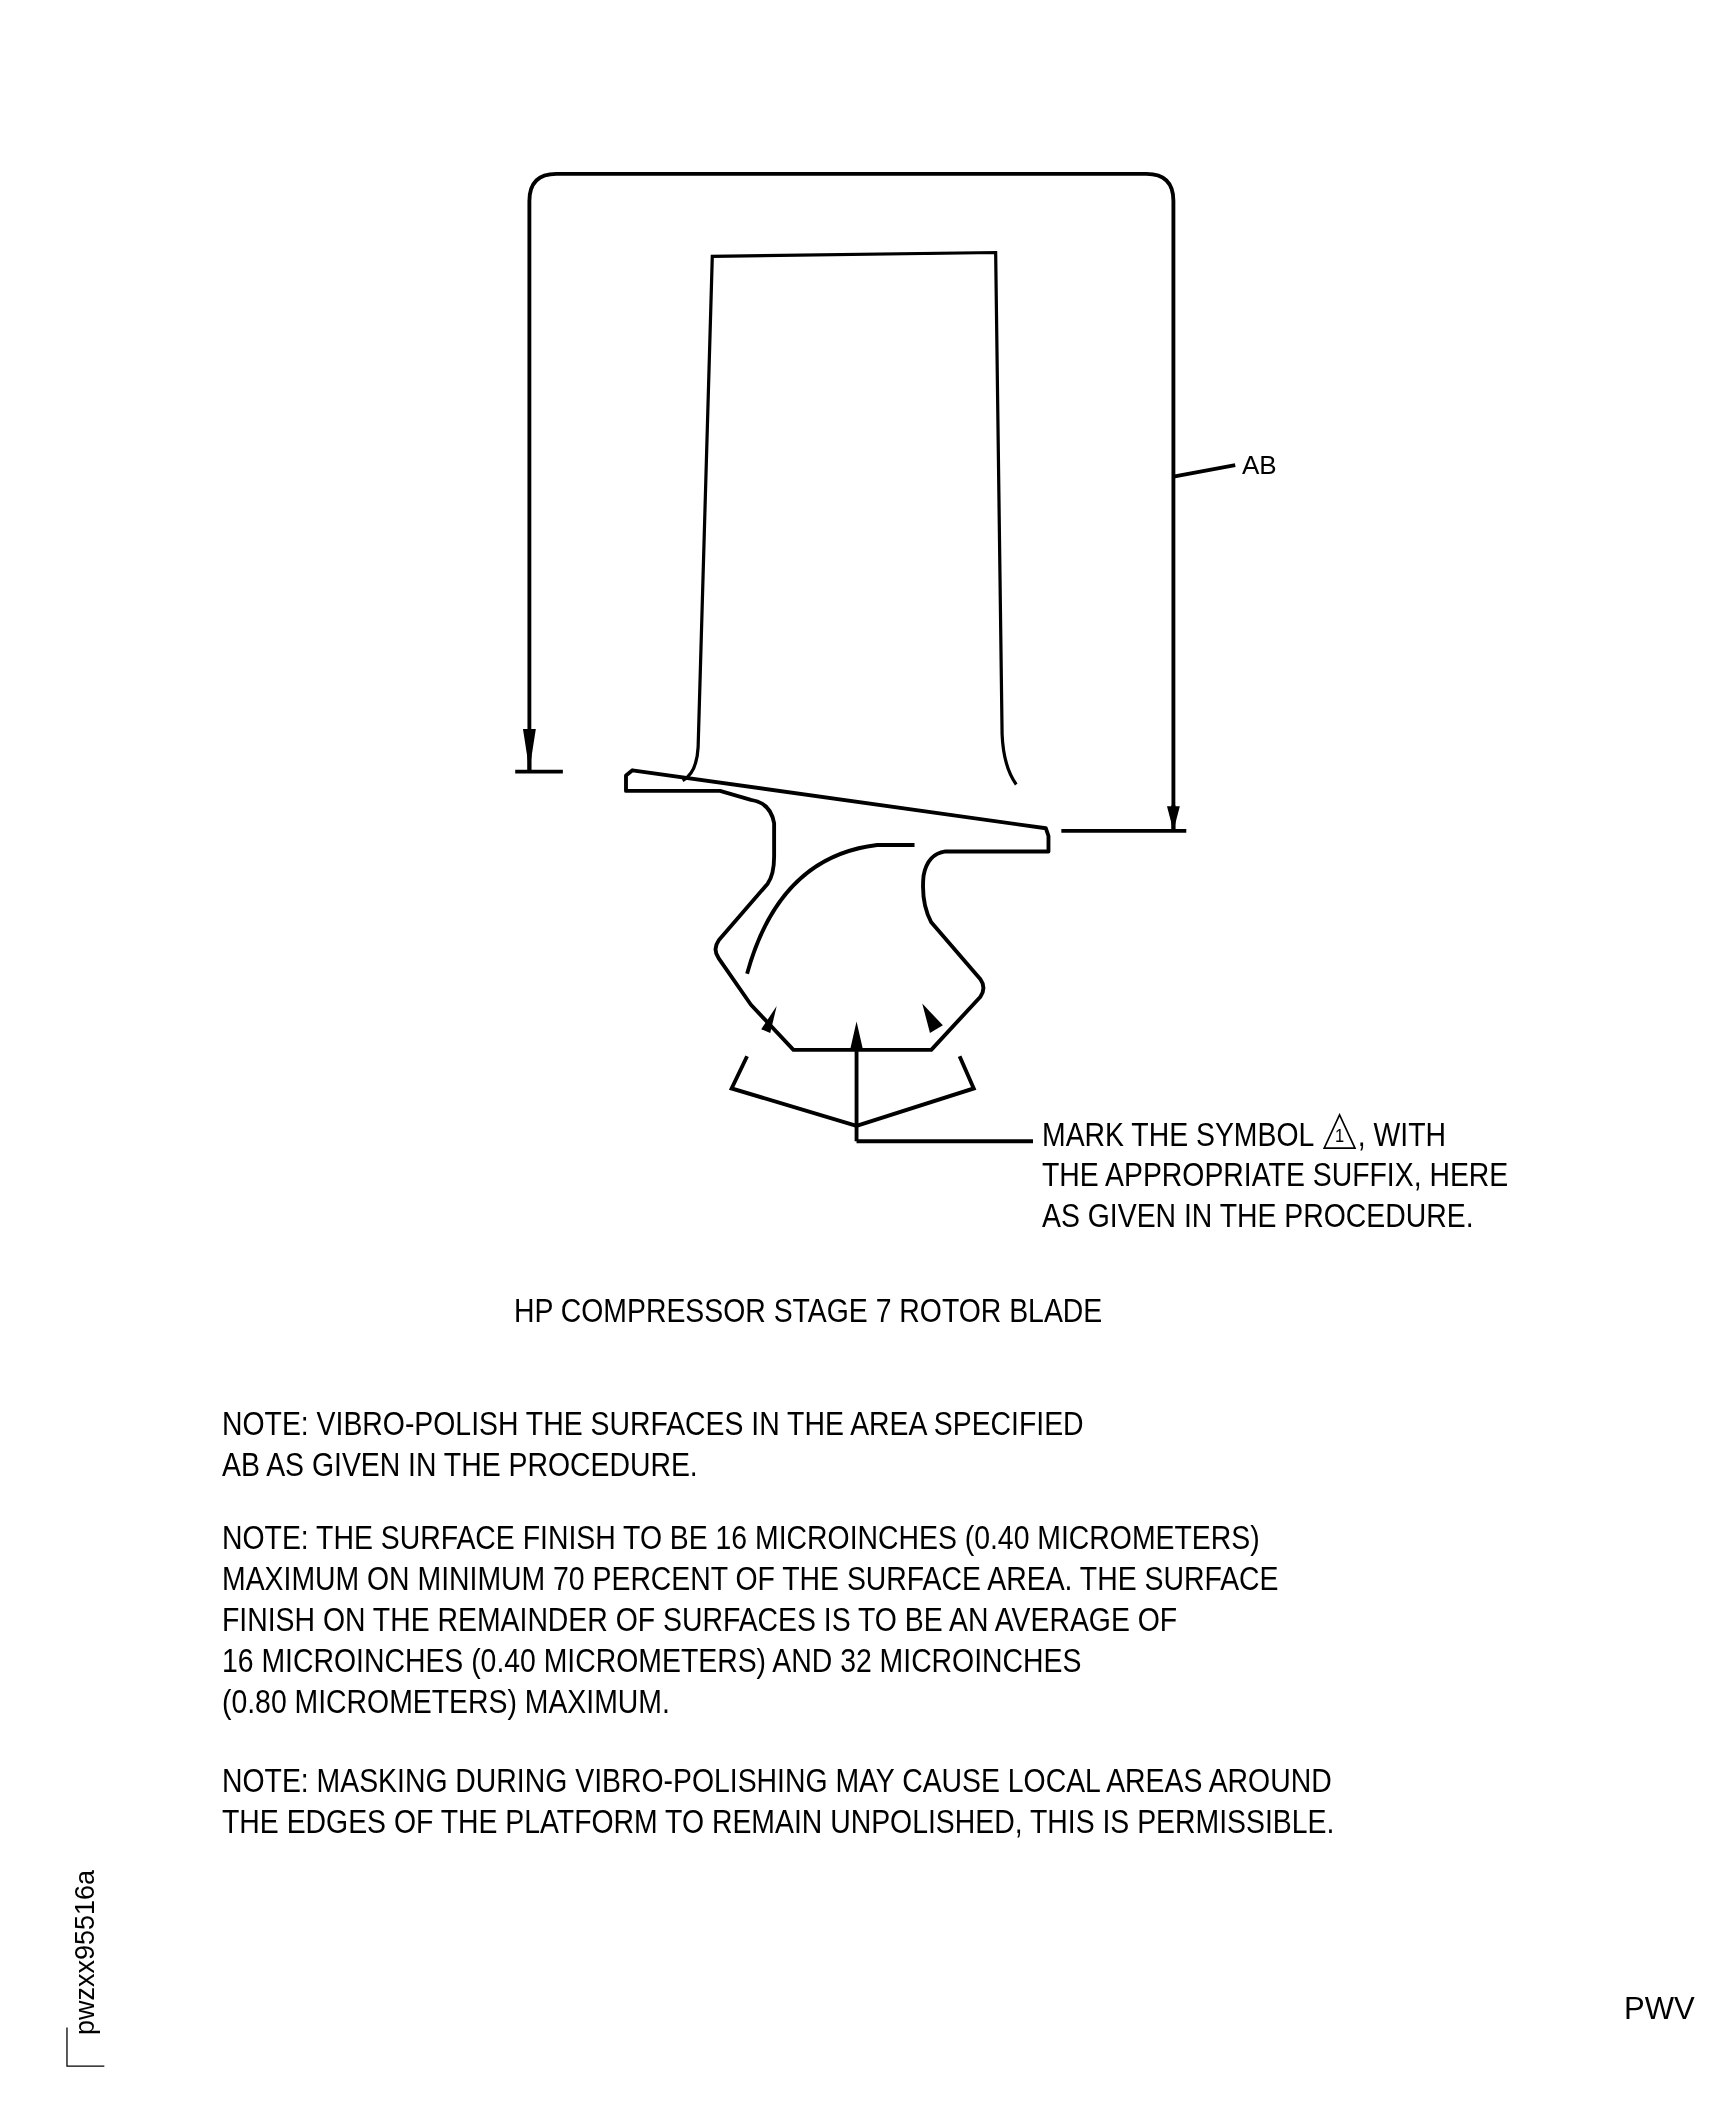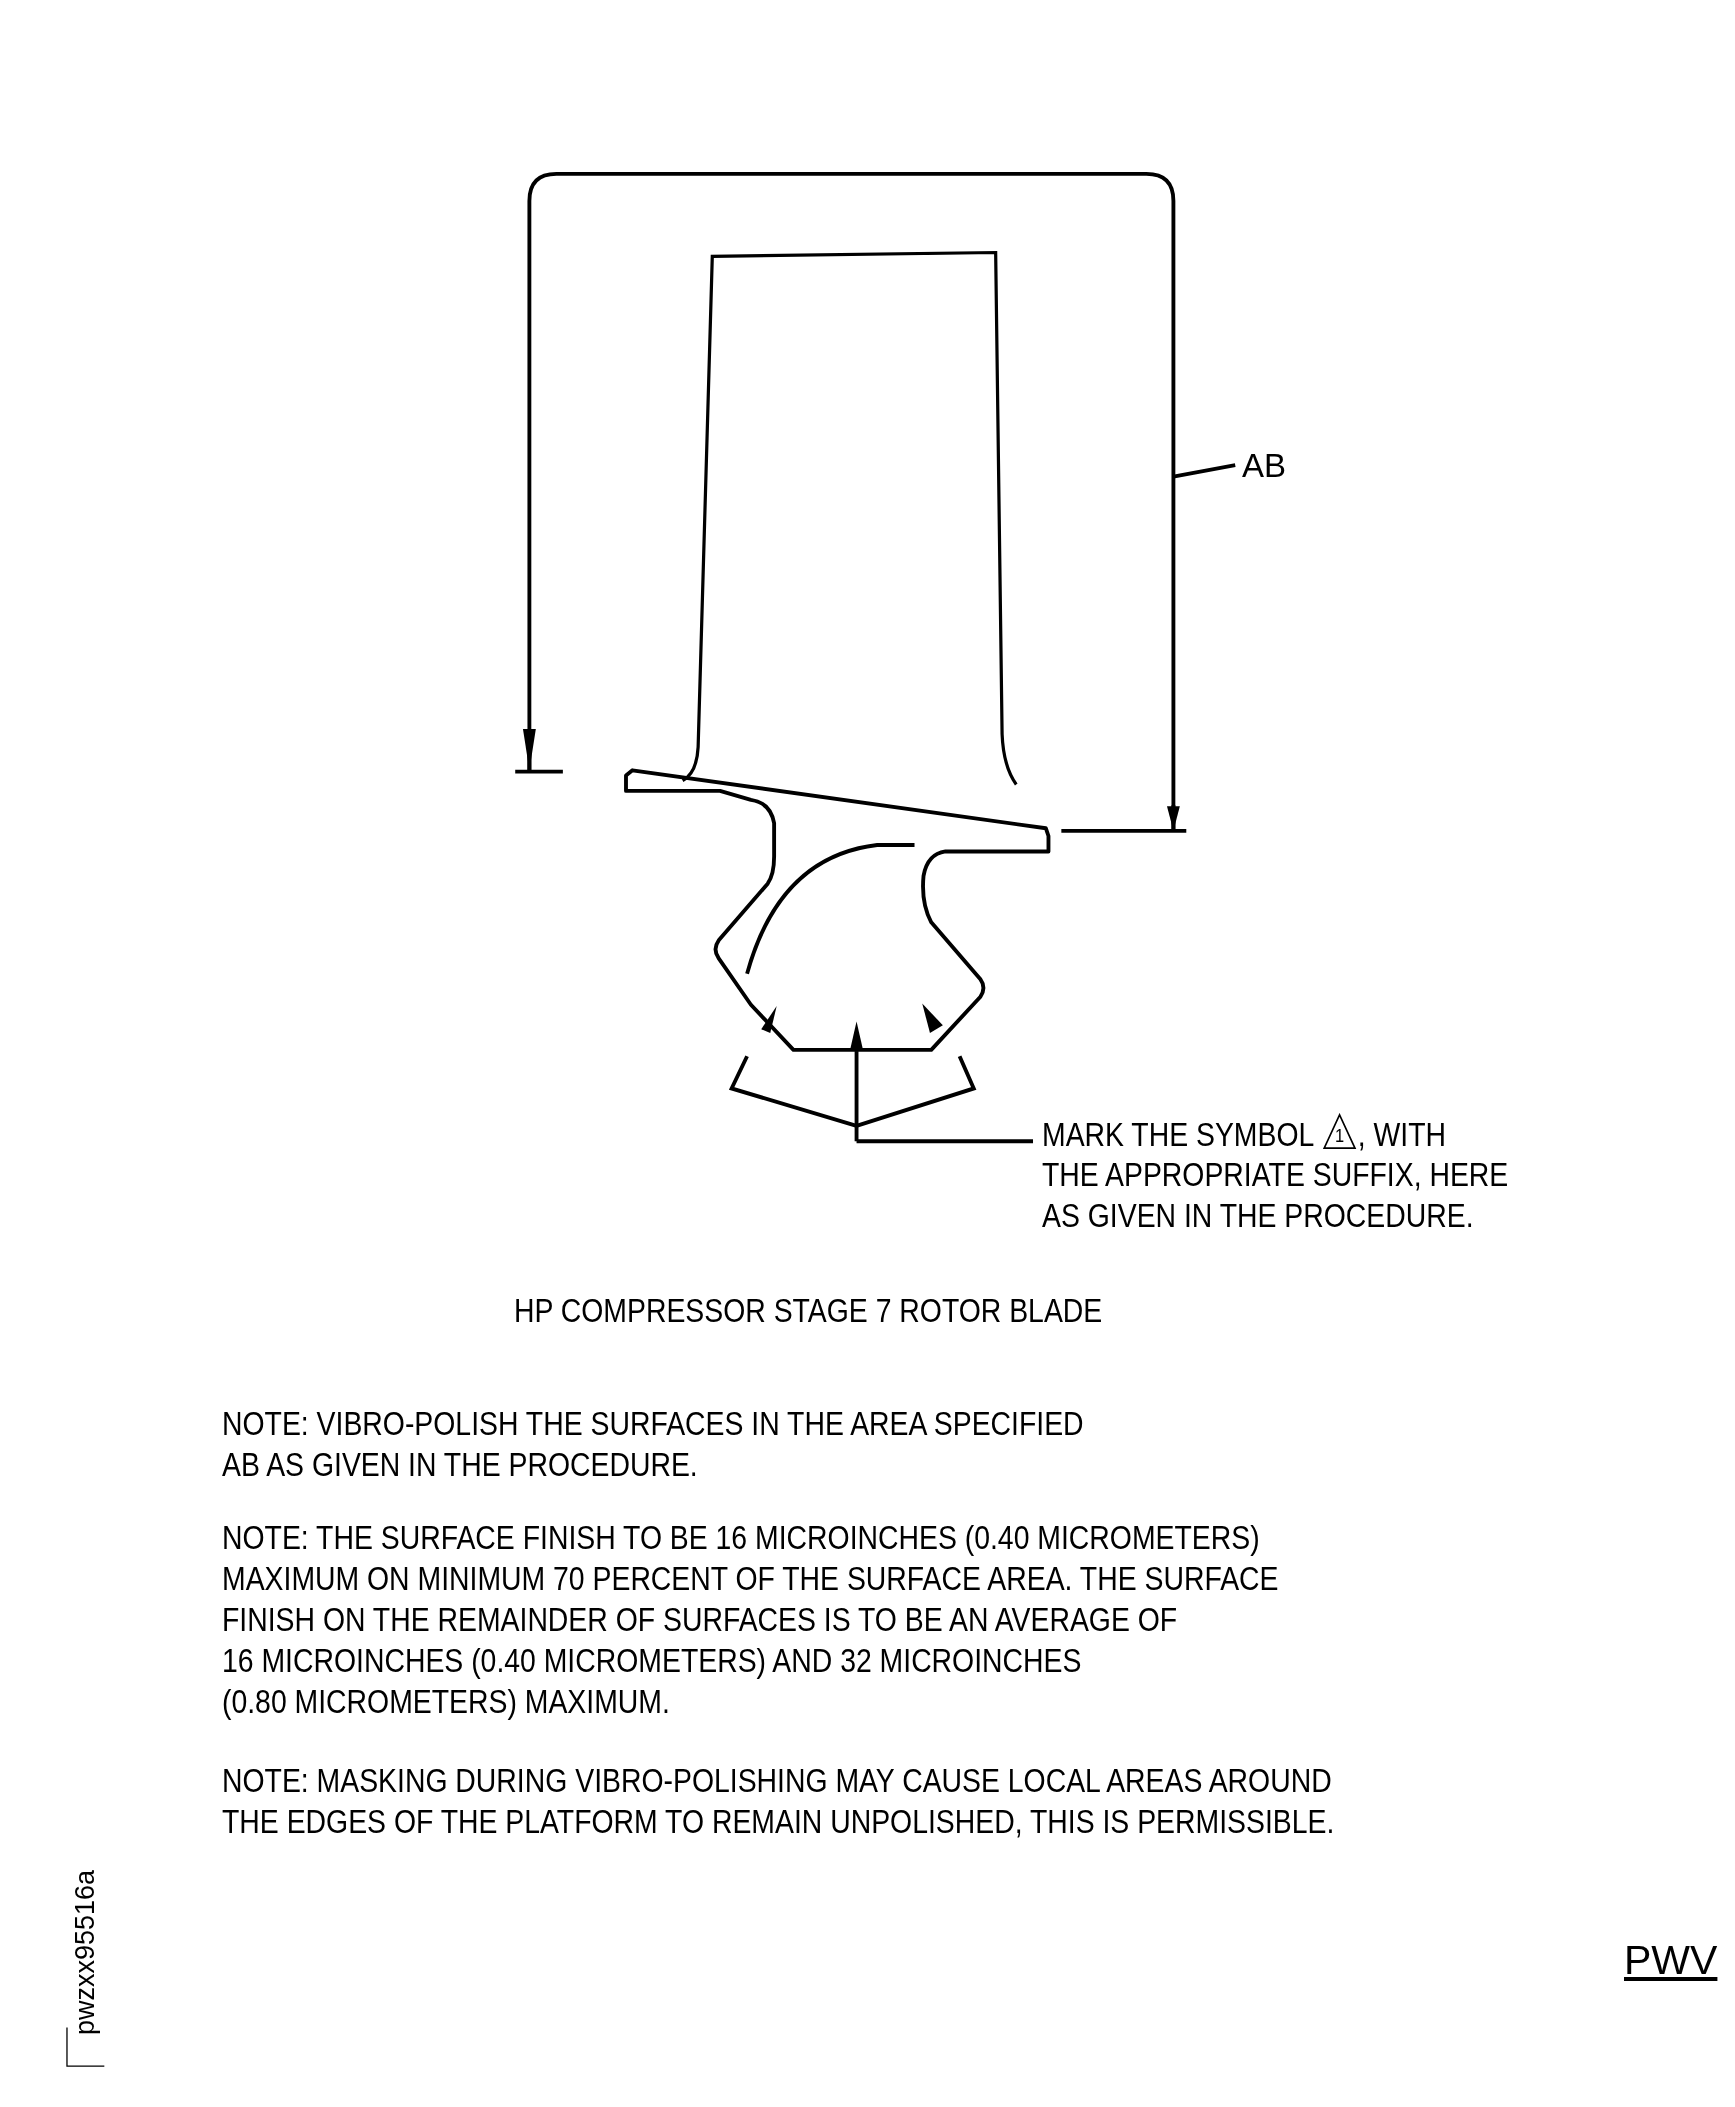--- a/index.html
+++ b/index.html
@@ -1,31 +1,31 @@
 <!DOCTYPE html>
 <html style="font-size:10.3px"><head>
 <meta charset="utf-8">
 <style>
   html, body { margin: 0; padding: 0; background: #ffffff; }
   body { width: 1735px; height: 2108px; position: relative; overflow: hidden; font-family: "Liberation Sans", sans-serif; color: #000; }
   svg.drawing { position: absolute; left: 0; top: 0; width: 1735px; height: 2108px; }
   .txt { position: absolute; white-space: nowrap; font-family: "Liberation Sans", sans-serif; color: #000; }
   .cond { transform-origin: 0 0; transform: scaleX(0.86); }
-  .label-ab { left: 1242px; top: 446px; font-size: 33px; line-height: 39px; }
+  .label-ab { left: 1242px; top: 446px; font-size: 26px; line-height: 39px; }
   .callout { left: 1042px; top: 1113px; font-size: 33px; line-height: 41px; }
   .callout .line { display: block; height: 41px; }
   .tri { display: inline-block; width: 40px; height: 37px; vertical-align: -3.9px; margin: 0 1.3px; }
   .title { left: 514px; top: 1291px; font-size: 33px; line-height: 39px; }
   .note { position: absolute; left: 222px; font-size: 33px; line-height: 41px; }
   .note .line { display: block; height: 41px; }
   .note1 { top: 1403px; }
   .note2 { top: 1517px; }
   .note3 { top: 1760px; }
   .figid { left: 70px; top: 2035px; font-size: 27px; transform-origin: 0 0; transform: rotate(-90deg); }
-  .pwv { left: 1624px; top: 1937px; font-size: 41px; text-decoration: underline; }
+  .pwv { left: 1624px; top: 1991px; font-size: 31px; }
 </style>
 </head>
 <body>
 
 <svg class="drawing" viewBox="0 0 2694 3273" xmlns="http://www.w3.org/2000/svg">
   <defs>
     <marker id="arrow" viewBox="0 0 10 30" refX="5" refY="29" markerWidth="10" markerHeight="30" markerUnits="userSpaceOnUse" orient="auto-start-reverse">
       <path d="M0,0 L10,0 L5,30 Z" fill="#000"></path>
     </marker>
   </defs>

